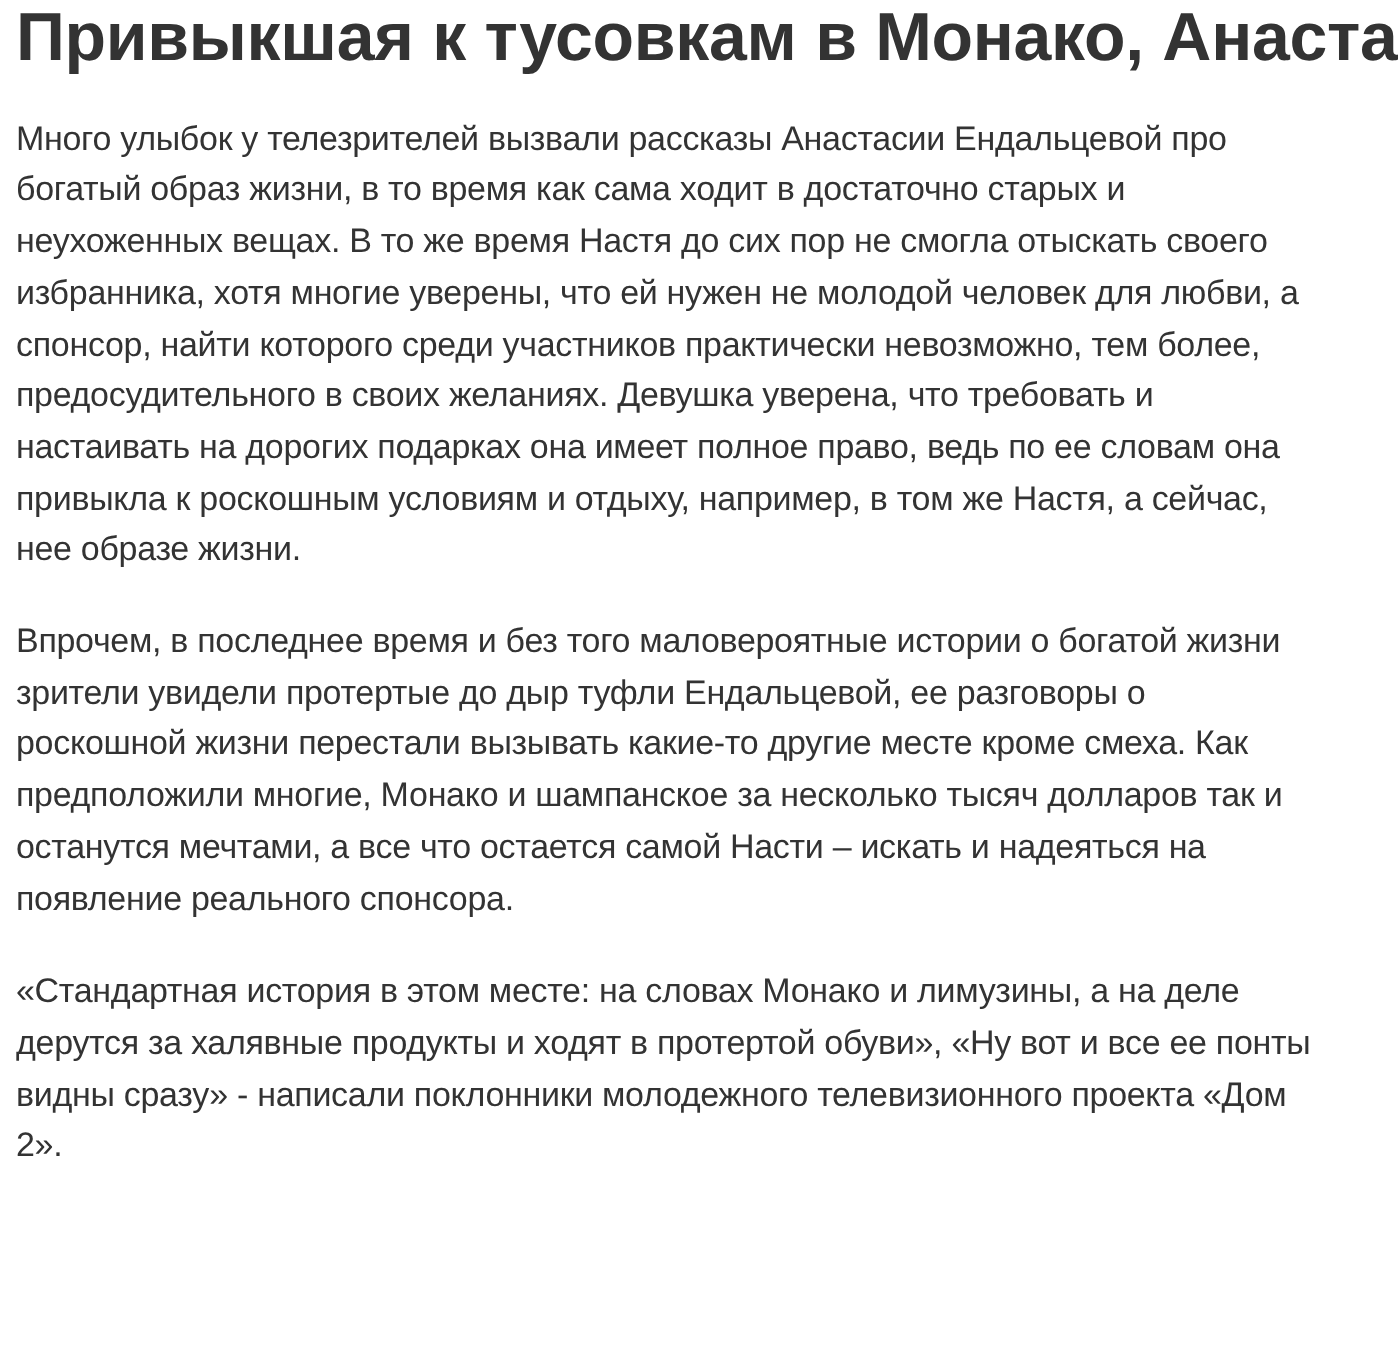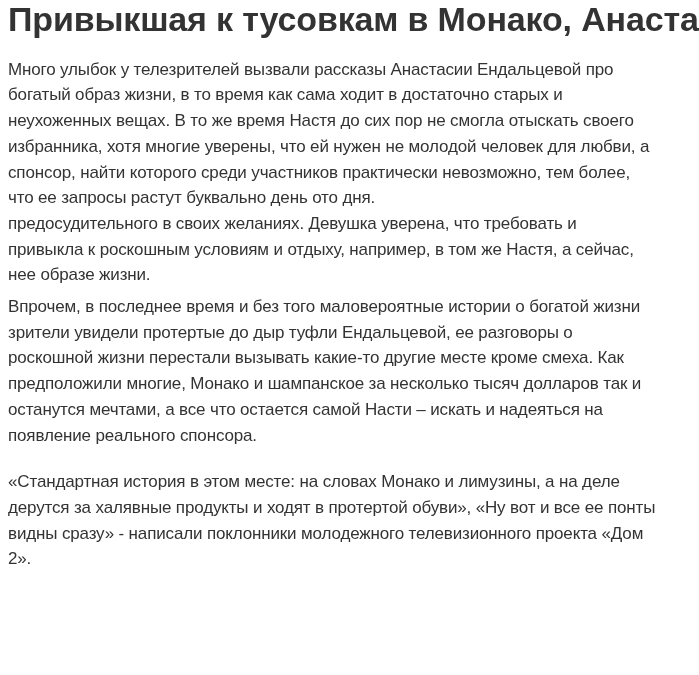--- a/index.html
+++ b/index.html
@@ -20,42 +20,42 @@
     color: #333333;
   }
   .article-title {
     font-weight: 700;
     margin: 0 0 24px 0;
     white-space: nowrap;
   }
   .para {
     margin: 0;
   }
-  .para.gap-medium { margin-top: 6px; }
+  .para.gap-medium { margin-top: 20px; }
   .para.gap-large  { margin-top: 21px; }
   .text-line {
     white-space: nowrap;
   }
 </style>
 </head>
 <body>
 
 <h1 class="article-title">Привыкшая к тусовкам в Монако, Анастасия Ендальцева ходит в рваной обуви</h1>
 
 <div class="para">
   <div class="text-line">Много улыбок у телезрителей вызвали рассказы Анастасии Ендальцевой про</div>
   <div class="text-line">богатый образ жизни, в то время как сама ходит в достаточно старых и</div>
   <div class="text-line">неухоженных вещах. В то же время Настя до сих пор не смогла отыскать своего</div>
   <div class="text-line">избранника, хотя многие уверены, что ей нужен не молодой человек для любви, а</div>
   <div class="text-line">спонсор, найти которого среди участников практически невозможно, тем более,</div>
-  <div class="text-line">что ее запросы растут буквально день ото дня.</div>
 </div>
 
 <div class="para">
   <div class="text-line">предосудительного в своих желаниях. Девушка уверена, что требовать и</div>
+  <div class="text-line">настаивать на дорогих подарках она имеет полное право, ведь по ее словам она</div>
   <div class="text-line">привыкла к роскошным условиям и отдыху, например, в том же Настя, а сейчас,</div>
   <div class="text-line">нее образе жизни.</div>
 </div>
 
 <div class="para gap-medium">
   <div class="text-line">Впрочем, в последнее время и без того маловероятные истории о богатой жизни</div>
   <div class="text-line">зрители увидели протертые до дыр туфли Ендальцевой, ее разговоры о</div>
   <div class="text-line">роскошной жизни перестали вызывать какие-то другие месте кроме смеха. Как</div>
   <div class="text-line">предположили многие, Монако и шампанское за несколько тысяч долларов так и</div>
   <div class="text-line">останутся мечтами, а все что остается самой Насти – искать и надеяться на</div>

